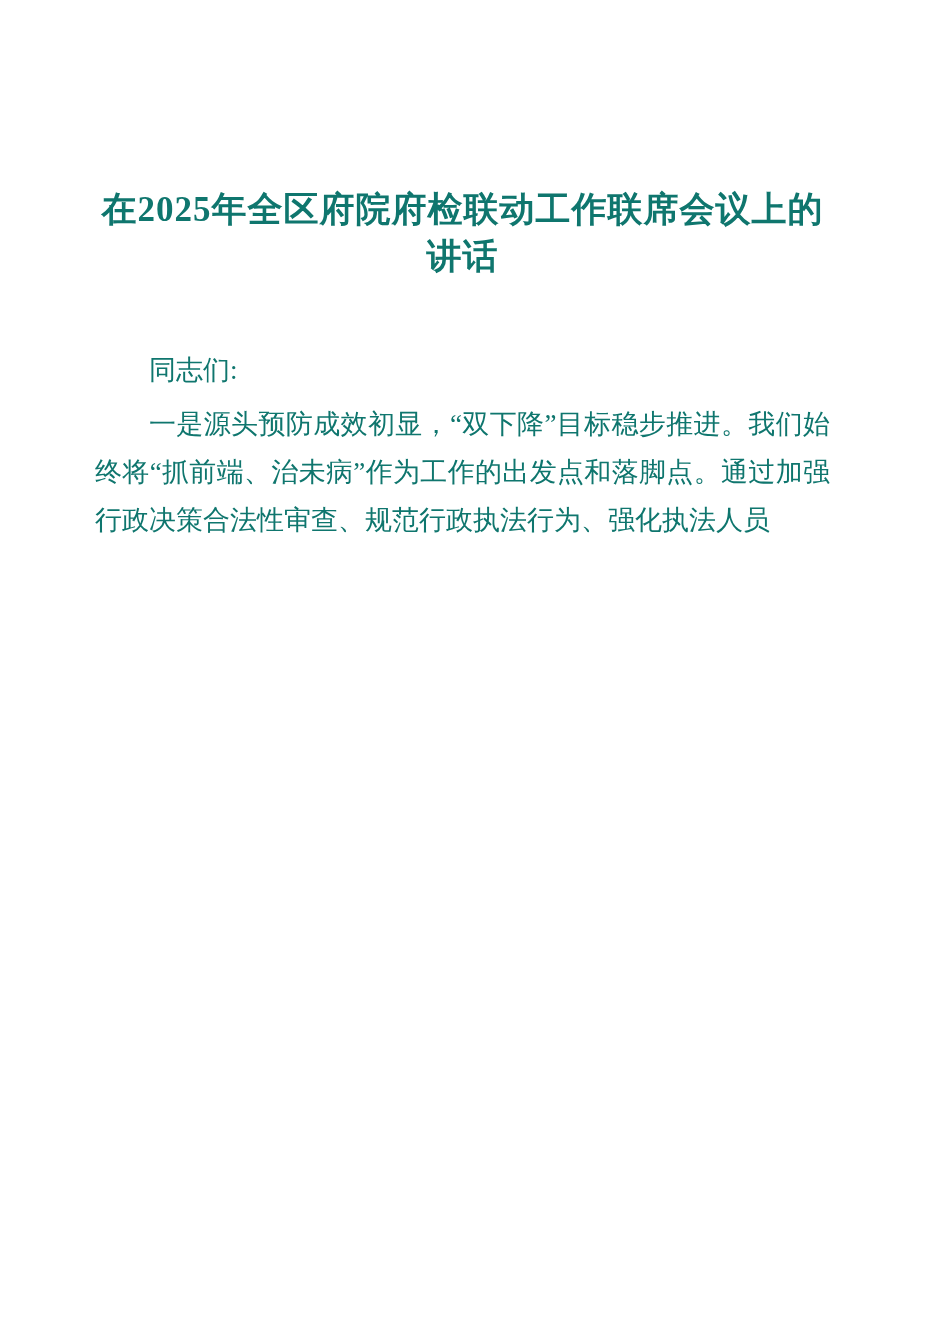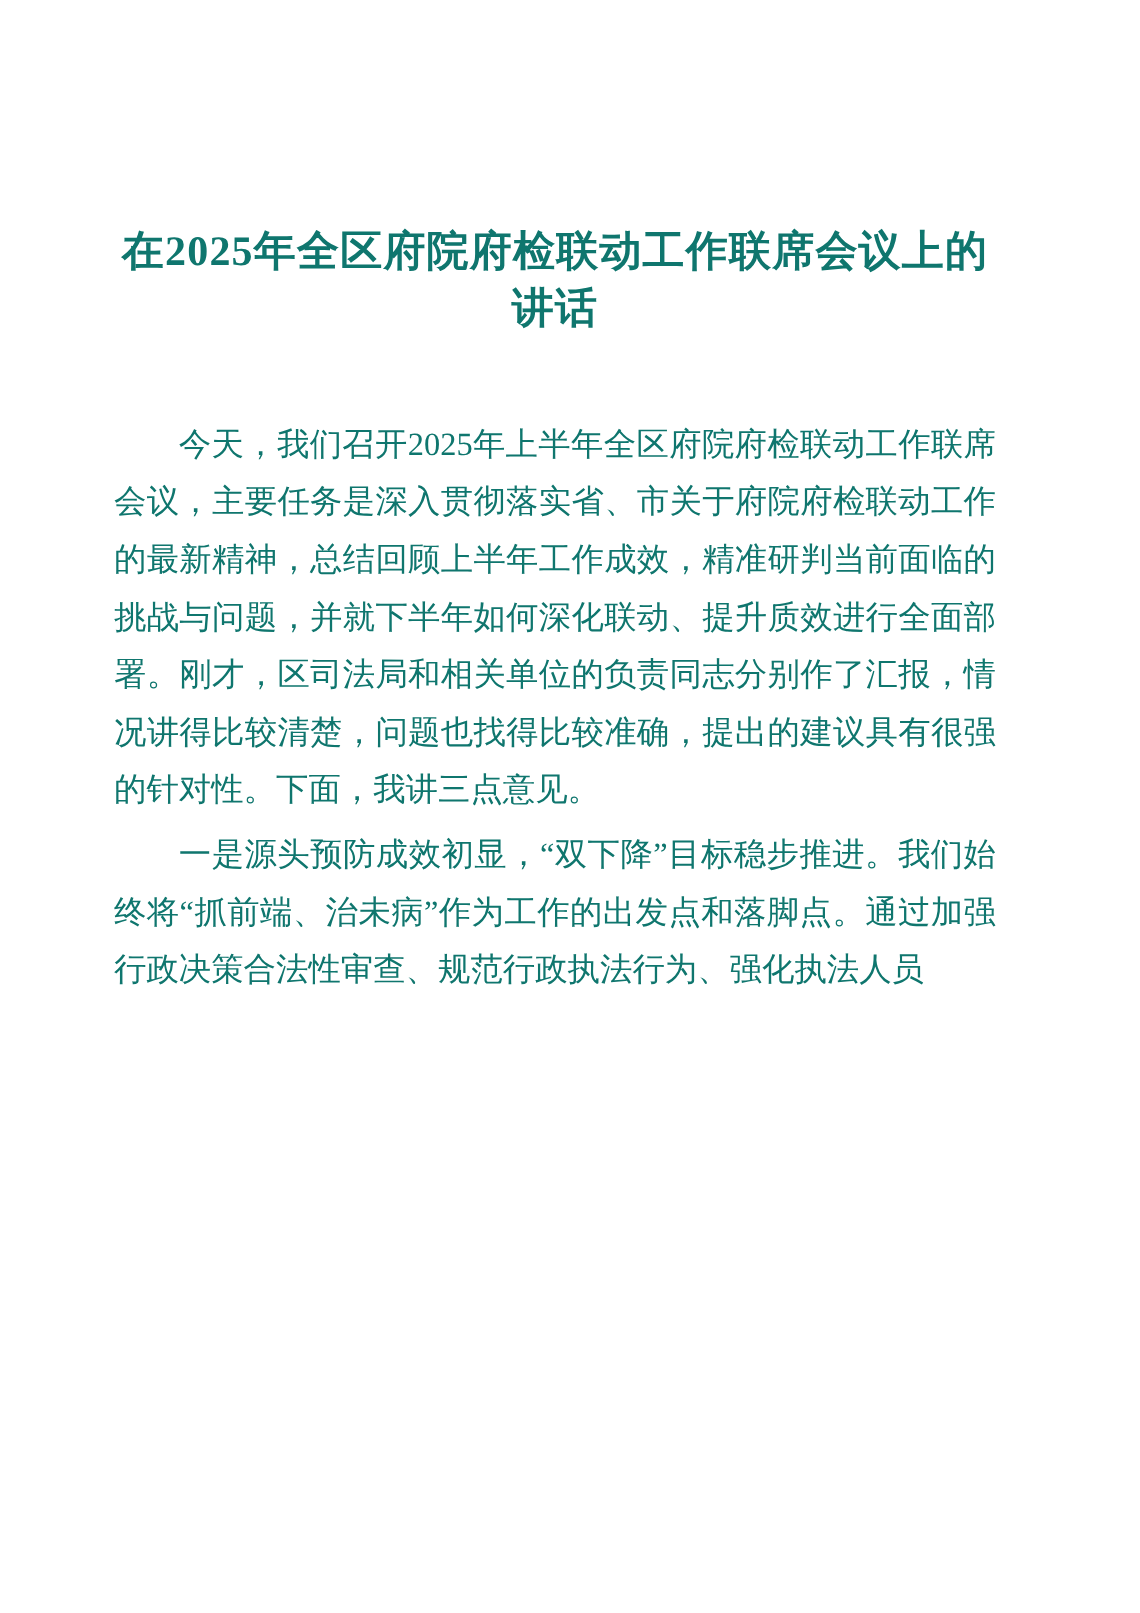--- a/index.html
+++ b/index.html
@@ -51,19 +51,19 @@
   .para-gap {
     margin-top: 6px;
   }
 </style>
 </head>
 <body>
 
 <div class="page">
   <h1 class="doc-title">在2025年全区府院府检联动工作联席会议上的讲话</h1>
 
+  <p class="body-text indent2">同志们:</p>
 
-  <p class="body-text indent2">今天，我们召开2025年上半年全区府院府检联动工作联席会议，主要任务是深入贯彻落实省、市关于府院府检联动工作的最新精神，总结回顾上半年工作成效，精准研判当前面临的挑战与问题，并就下半年如何深化联动、提升质效进行全面部署。刚才，区司法局和相关单位的负责同志分别作了汇报，情况讲得比较清楚，问题也找得比较准确，提出的建议具有很强的针对性。下面，我讲三点意见。</p>
 
 
 
   <p class="body-text indent2 para-gap">一是源头预防成效初显，“双下降”目标稳步推进。我们始终将“抓前端、治未病”作为工作的出发点和落脚点。通过加强行政决策合法性审查、规范行政执法行为、强化执法人员</p>
 </div>
 
 </body></html>

